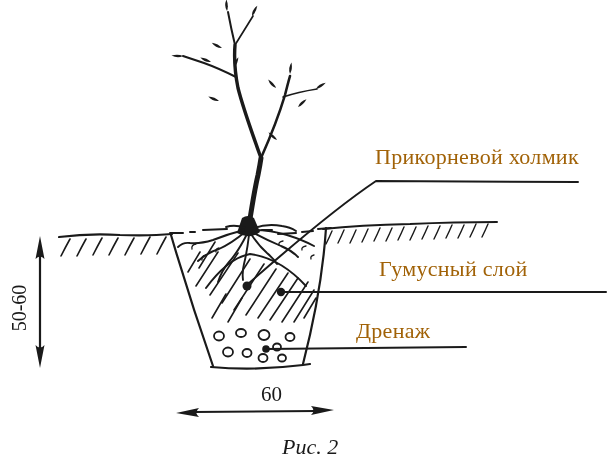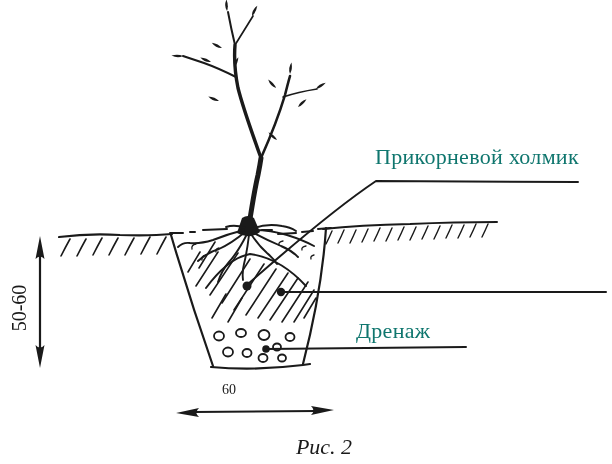--- a/index.html
+++ b/index.html
@@ -21,21 +21,21 @@
     left: 0;
     top: 0;
     width: 612px;
     height: 464px;
   }
   .lbl {
     position: absolute;
     font-size: 22px;
     line-height: 25px;
     letter-spacing: 0.3px;
-    color: #0f766e;
+    color: #a16207;
     white-space: nowrap;
     font-family: Liberation Serif, serif;
   }
   .lbl-mound   { left: 375px; top: 144px; }
   .lbl-humus   { left: 379px; top: 256px; }
   .lbl-drain   { left: 356px; top: 318px; }
   .dim-depth {
     position: absolute;
     left: -10px;
     top: 296px;
@@ -44,29 +44,28 @@
     text-align: center;
     font-size: 20px;
     transform: rotate(-90deg);
     white-space: nowrap;
   }
   .dim-width {
     position: absolute;
     left: 222px;
     top: 382px;
     width: 60px;
-    text-align: left;
-    font-size: 14px;
+    text-align: right;
+    font-size: 21px;
   }
   .caption {
     position: absolute;
     left: 282px;
     top: 434px;
     width: 84px;
-    text-align: center;
     font-size: 22px;
     font-style: italic;
   }
 </style>
 </head>
 <body>
 
 <div id="figure">
 
   <svg id="diagram-svg" viewBox="0 0 612 464" xmlns="http://www.w3.org/2000/svg" fill="none" stroke="#1a1a1a" stroke-linecap="round" stroke-linejoin="round">
@@ -223,20 +222,21 @@
 
     <g>
       <path d="M194,412 L316,411" stroke-width="2.2"></path>
       <path d="M176,413 L199,408 Q194,412.5 199,417 Z" fill="#1a1a1a" stroke="none"></path>
       <path d="M334,410 L311,406 Q316,410.5 311,415 Z" fill="#1a1a1a" stroke="none"></path>
     </g>
   </svg>
 
   <div class="lbl lbl-mound">Прикорневой холмик</div>
 
+  <div class="lbl lbl-humus">Гумусный слой</div>
 
   <div class="lbl lbl-drain">Дренаж</div>
 
   <div class="dim-depth">50-60</div>
 
   <div class="dim-width">60</div>
 
   <div class="caption">Рис. 2</div>
 </div>
 

